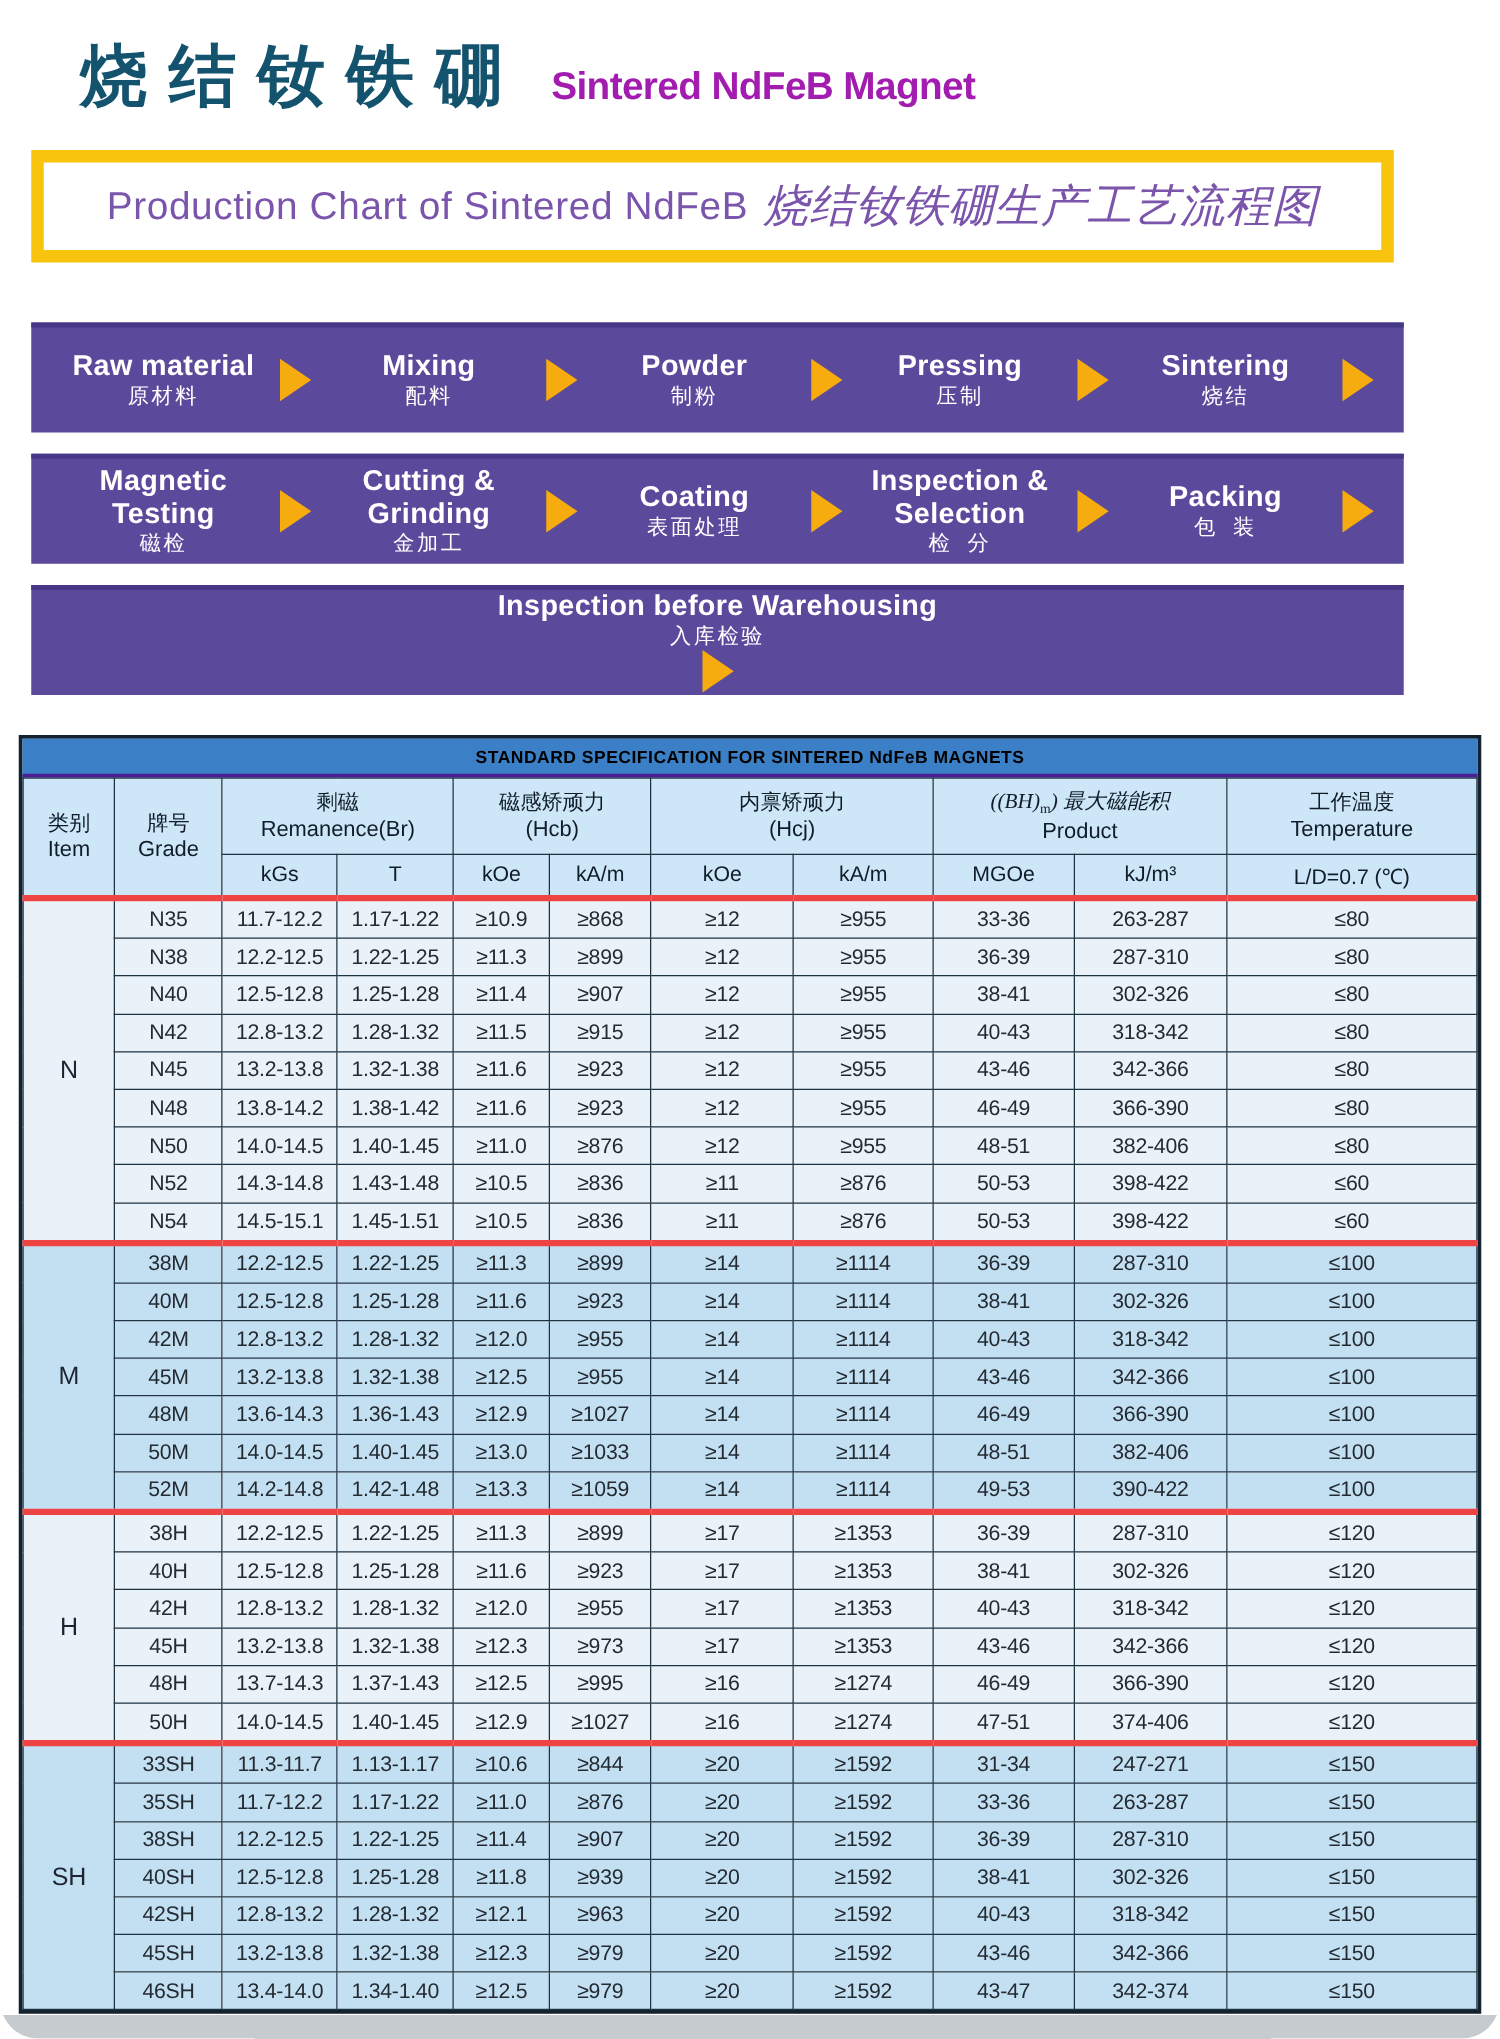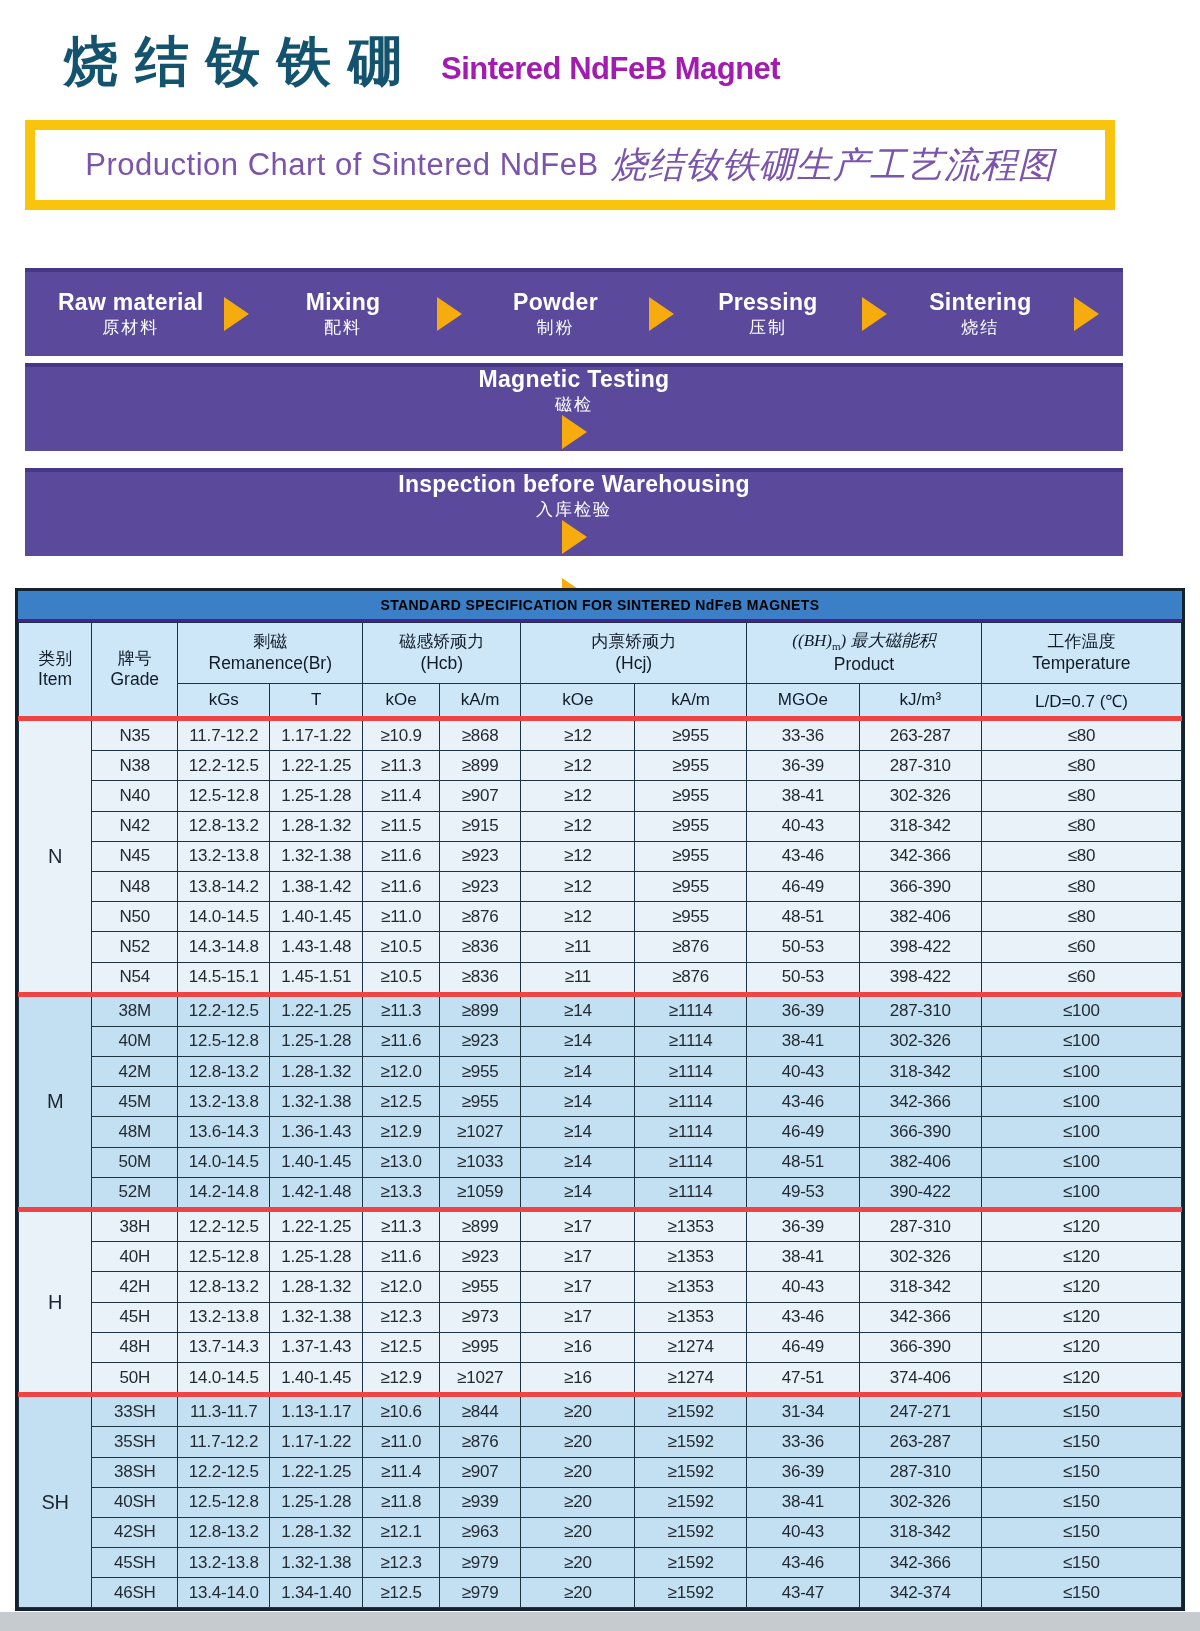--- a/index.html
+++ b/index.html
@@ -1,17 +1,17 @@
 <!DOCTYPE html>
 <html><head>
 <meta charset="utf-8">
 <style>
   html,body{margin:0;padding:0;background:#ffffff;}
   .page{position:relative;width:1200px;height:1631px;background:#ffffff;overflow:hidden;
-        font-family:"Liberation Sans", sans-serif;color:#22282e;}
+        font-family:"Liberation Sans", sans-serif;color:#22282e;border-radius:31px;}
 
   
   .doc-title{position:absolute;left:64px;top:34px;display:flex;align-items:flex-end;gap:22px;}
   .doc-title .zh{font-size:54px;font-weight:bold;letter-spacing:17px;color:#14536e;line-height:1;
                  font-family:"Liberation Sans", sans-serif;}
   .doc-title .en{font-size:31px;font-weight:bold;color:#a21caf;line-height:1.05;padding-bottom:2px;letter-spacing:-0.5px;}
 
   
   .subtitle-box{position:absolute;left:25px;top:120px;width:1090px;height:90px;box-sizing:border-box;
                 border:10px solid #f8c40e;background:#ffffff;display:flex;align-items:center;justify-content:center;gap:12px;}
@@ -22,21 +22,21 @@
   .flow-row{position:absolute;left:25px;width:1098px;height:88px;background:#5b4a9c;
             border-top:4px solid #473787;box-sizing:border-box;
             display:flex;align-items:center;padding:0 18px;}
   .flow-step{flex:1 1 0;display:flex;flex-direction:column;align-items:center;justify-content:center;
              color:#ffffff;text-align:center;line-height:1.12;}
   .step-en{font-size:23px;font-weight:600;letter-spacing:0.3px;}
   .step-zh{font-size:17px;margin-top:3px;letter-spacing:2px;font-family:Liberation Mono, monospace;}
   .flow-arrow{flex:0 0 auto;width:0;height:0;border-left:25px solid #f6ac0e;
               border-top:17px solid transparent;border-bottom:17px solid transparent;margin:0 6px;}
   .flow-bar{flex:0 0 auto;width:16px;height:70px;background:#f6ac0e;margin:0 6px;}
-  .row-0{top:258px;margin-top:10px;} .row-1{top:363px;flex-direction:column;} .row-2{top:468px;flex-direction:column;}
+  .row-0{top:258px;} .row-1{top:363px;} .row-2{top:468px;flex-direction:column;}
 
   
   .spec-wrap{position:absolute;left:15px;top:588px;width:1170px;box-sizing:border-box;
              border:3px solid #14222f;background:#e9f2f9;}
   .spec-title{height:28px;background:#3b80c6;display:flex;align-items:center;justify-content:center;
               font-size:14px;font-weight:bold;color:#000000;letter-spacing:0.4px;
               border-bottom:3px solid #4c1d95;}
   table.spec{width:100%;border-collapse:collapse;table-layout:fixed;}
   table.spec th, table.spec td{border:1.5px solid #1e3342;text-align:center;vertical-align:middle;
               padding:0 2px;overflow:hidden;white-space:nowrap;}

